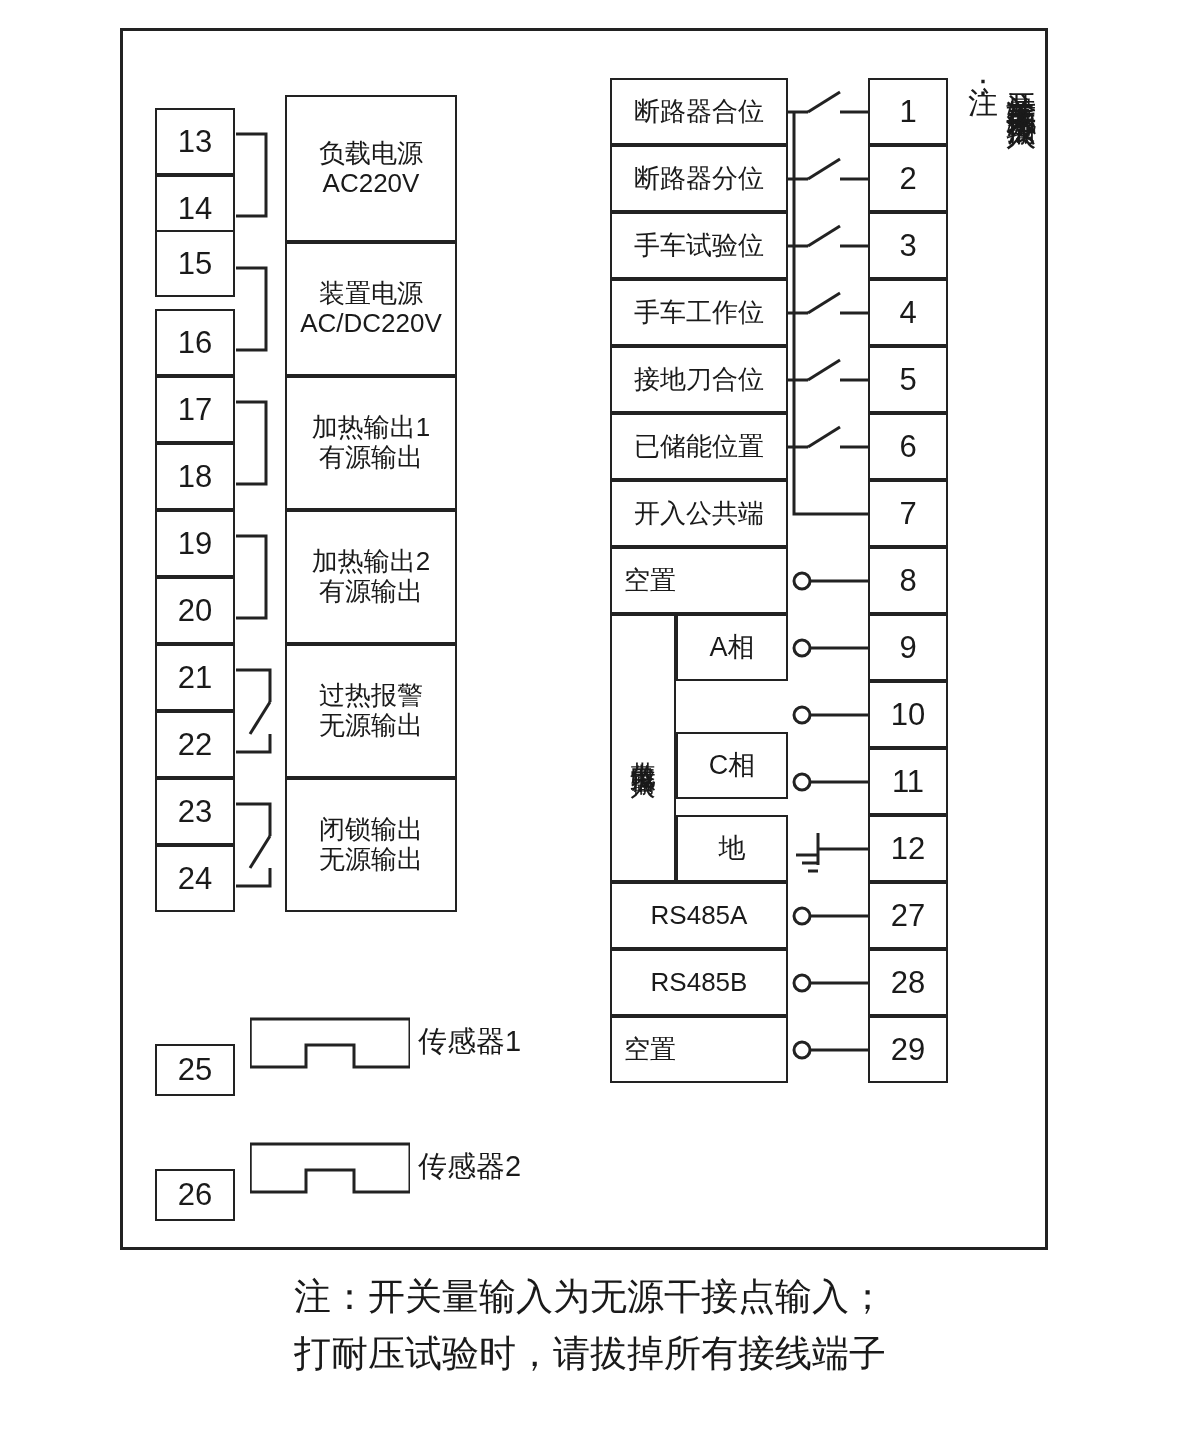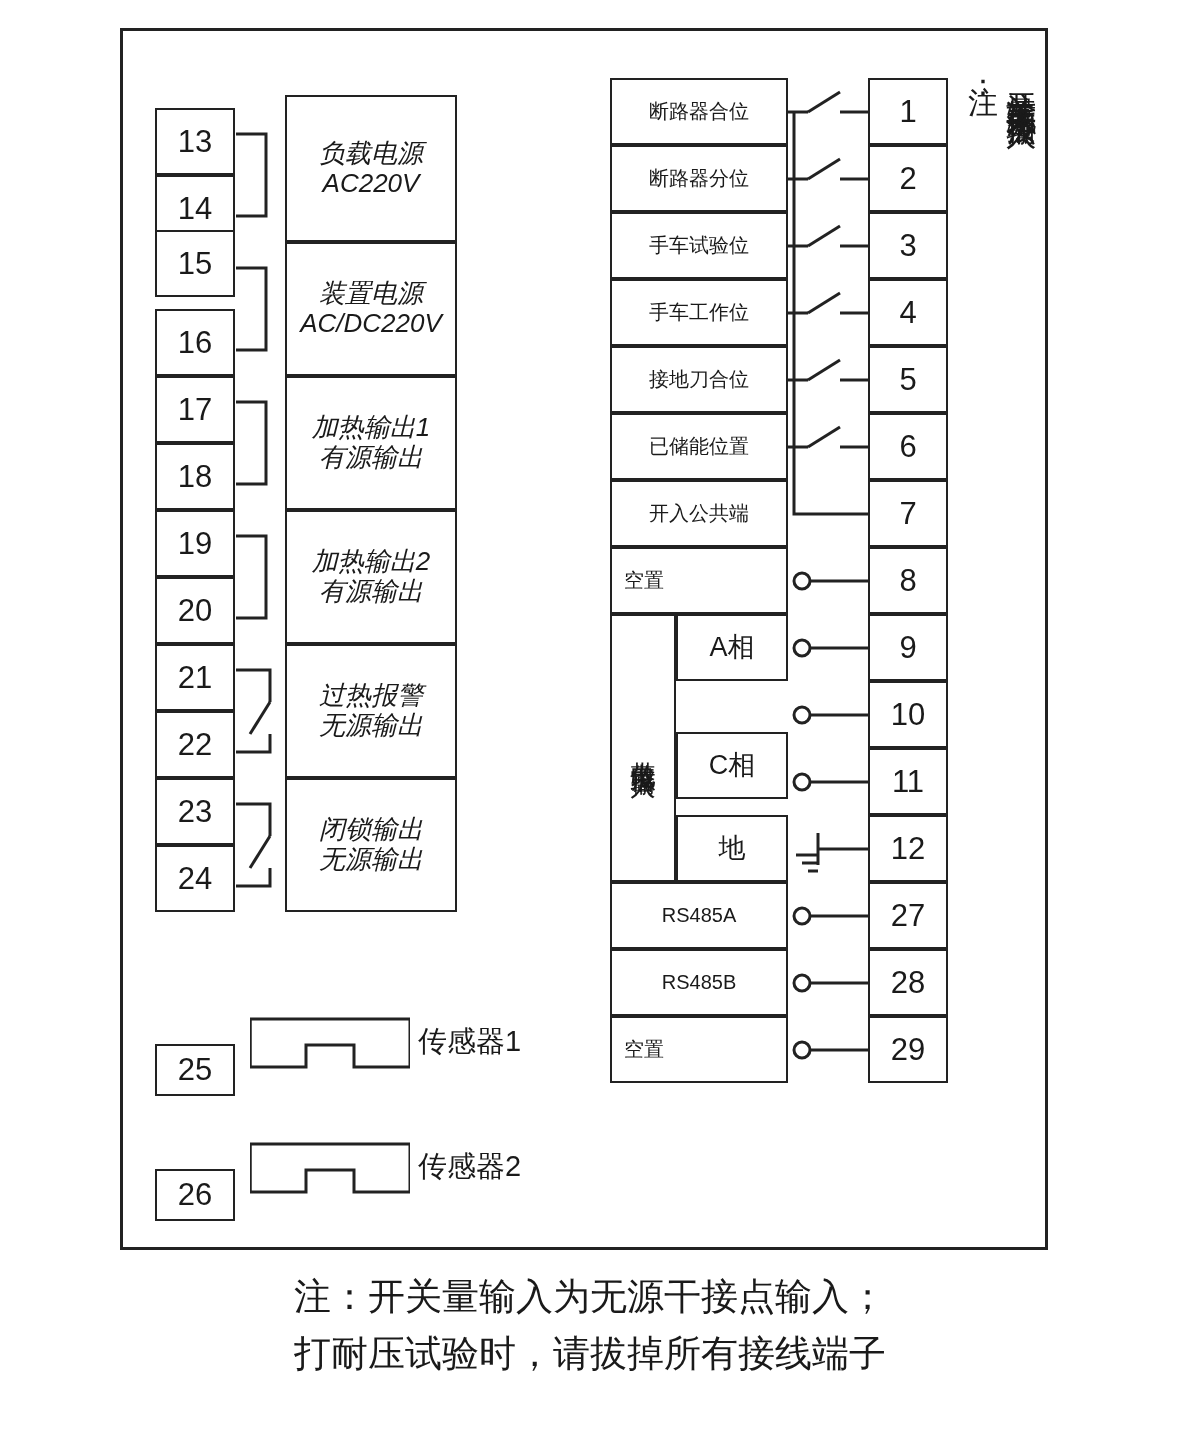--- a/index.html
+++ b/index.html
@@ -41,22 +41,22 @@
     font-size: 27px;
     line-height: 1.15;
     position: absolute;
   }
   .cell.num { font-size: 31px; }
   .cell.twoline {
     flex-direction: column;
     justify-content: center;
     font-size: 26px;
   }
-  .cell.twoline > div { white-space: nowrap; font-style: italic; }
-  .cell.label { font-size: 20px; }
+  .cell.twoline > div { white-space: nowrap; }
+  .cell.label { font-size: 26px; }
   .vert {
     writing-mode: vertical-rl;
     text-orientation: upright;
     letter-spacing: 2px;
   }
   
   .left-num {
     left: 155px;
     width: 80px;
     height: 67px;

